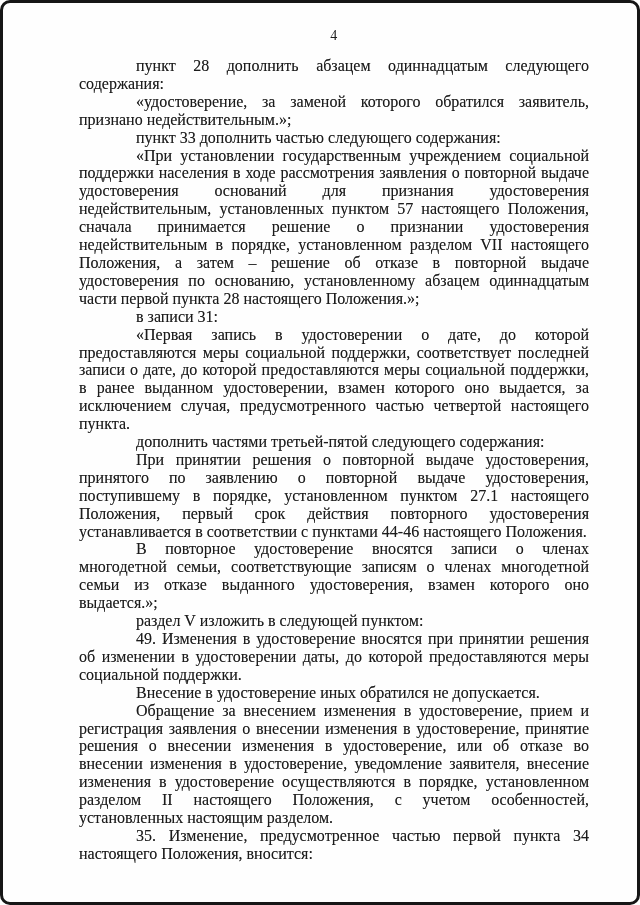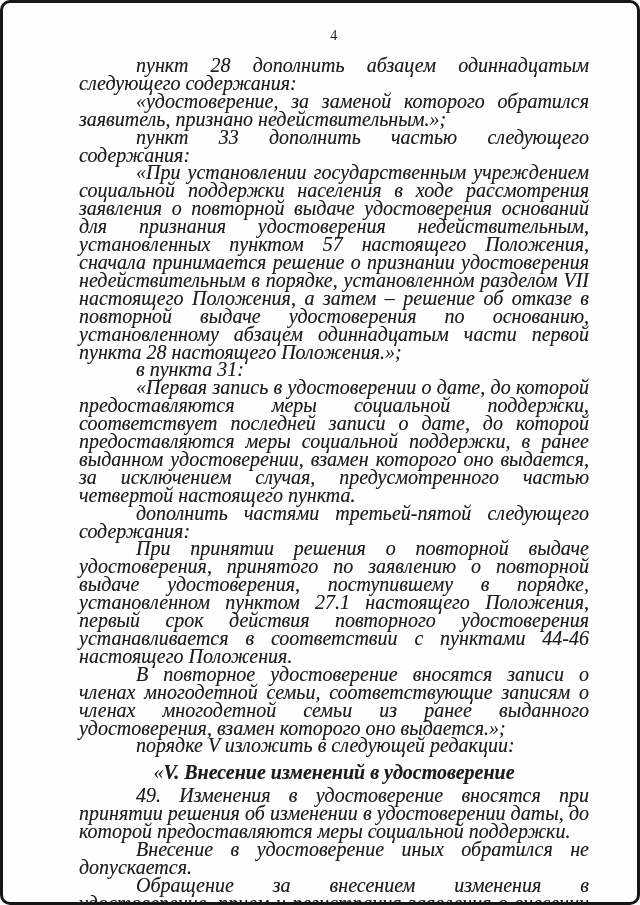--- a/index.html
+++ b/index.html
@@ -21,50 +21,48 @@
     overflow: hidden;
   }
   .page-number {
     text-align: center;
     font-size: 14px;
     line-height: 18px;
     margin-bottom: 12px;
     letter-spacing: 0.3px;
   }
   .para {
-    font-size: 20px;
+    font-size: 16px;
     line-height: 17.9px;
     text-align: justify;
     text-indent: 57px;
     text-shadow: 0 0 0.4px rgba(20,20,20,0.45);
-    font-style: italic;
   }
   .para.heading {
     text-align: center;
     text-indent: 0;
     font-weight: bold;
     margin: 9px 0 5px 0;
   }
   .h-prefix { font-weight: normal; }
 </style>
 </head>
 <body>
 
 <div class="page">
   <div class="page-number">4</div>
   <div id="doc-body">
       <p class="para">пункт 28 дополнить абзацем одиннадцатым следующего содержания:</p>
       <p class="para">«удостоверение, за заменой которого обратился заявитель, признано недействительным.»;</p>
       <p class="para">пункт 33 дополнить частью следующего содержания:</p>
       <p class="para">«При установлении государственным учреждением социальной поддержки населения в ходе рассмотрения заявления о повторной выдаче удостоверения оснований для признания удостоверения недействительным, установленных пунктом 57 настоящего Положения, сначала принимается решение о признании удостоверения недействительным в порядке, установленном разделом VII настоящего Положения, а затем – решение об отказе в повторной выдаче удостоверения по основанию, установленному абзацем одиннадцатым части первой пункта 28 настоящего Положения.»;</p>
-      <p class="para">в пункта 31:</p>
+      <p class="para">в записи 31:</p>
       <p class="para">«Первая запись в удостоверении о дате, до которой предоставляются меры социальной поддержки, соответствует последней записи о дате, до которой предоставляются меры социальной поддержки, в ранее выданном удостоверении, взамен которого оно выдается, за исключением случая, предусмотренного частью четвертой настоящего пункта.</p>
       <p class="para">дополнить частями третьей-пятой следующего содержания:</p>
       <p class="para">При принятии решения о повторной выдаче удостоверения, принятого по заявлению о повторной выдаче удостоверения, поступившему в порядке, установленном пунктом 27.1 настоящего Положения, первый срок действия повторного удостоверения устанавливается в соответствии с пунктами 44-46 настоящего Положения.</p>
-      <p class="para">В повторное удостоверение вносятся записи о членах многодетной семьи, соответствующие записям о членах многодетной семьи из ранее выданного удостоверения, взамен которого оно выдается.»;</p>
-      <p class="para">порядке V изложить в следующей редакции:</p>
-      <p class="para heading"><span class="h-prefix">«</span><span>V. Внесение изменений в удостоверение</span></p>
+      <p class="para">В повторное удостоверение вносятся записи о членах многодетной семьи, соответствующие записям о членах многодетной семьи из отказе выданного удостоверения, взамен которого оно выдается.»;</p>
+      <p class="para">раздел V изложить в следующей пунктом:</p>
       <p class="para">49. Изменения в удостоверение вносятся при принятии решения об изменении в удостоверении даты, до которой предоставляются меры социальной поддержки.</p>
       <p class="para">Внесение в удостоверение иных обратился не допускается.</p>
       <p class="para">Обращение за внесением изменения в удостоверение, прием и регистрация заявления о внесении изменения в удостоверение, принятие решения о внесении изменения в удостоверение, или об отказе во внесении изменения в удостоверение, уведомление заявителя, внесение изменения в удостоверение осуществляются в порядке, установленном разделом II настоящего Положения, с учетом особенностей, установленных настоящим разделом.</p>
       <p class="para">35. Изменение, предусмотренное частью первой пункта 34 настоящего Положения, вносится:</p>
     </div>
 </div>
 
 </body></html>

